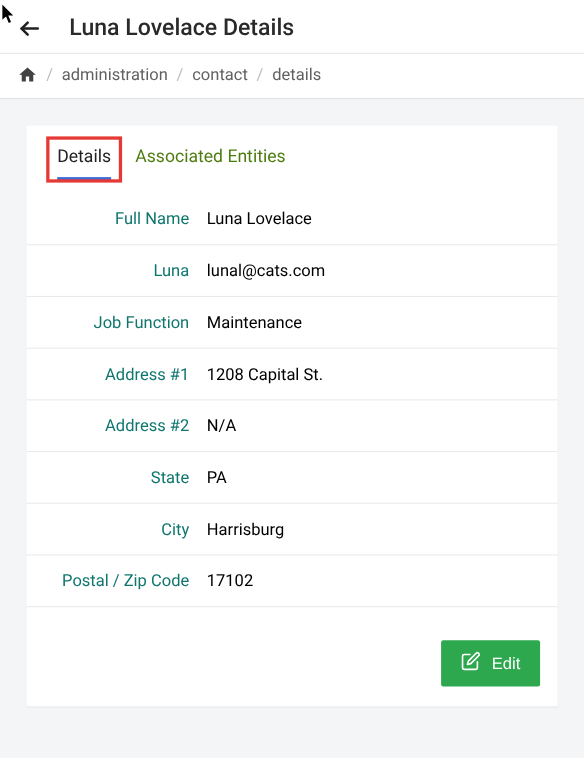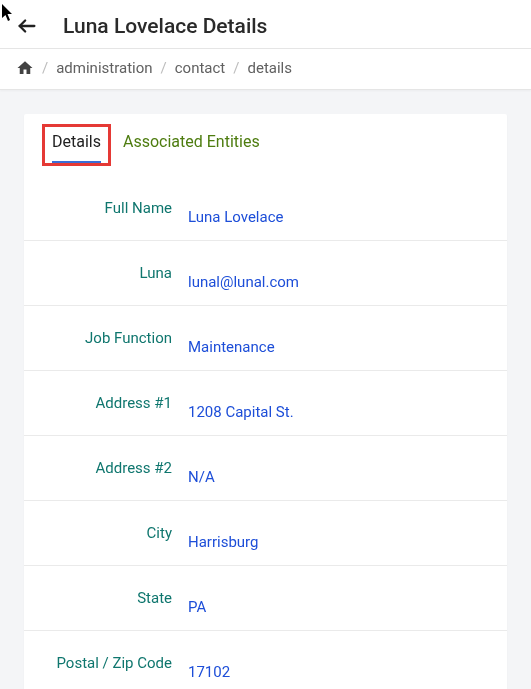--- a/index.html
+++ b/index.html
@@ -99,23 +99,22 @@
       padding-top: 18px;
     }
     .detail-label {
       flex: 0 0 136px;
       text-align: right;
       color: #0f766e;
       font-size: 15px;
       padding-right: 16px;
     }
     .detail-value {
-      color: #1d4ed8;
-      font-size: 15px;
-      margin-top: 18px;
+      color: #000000;
+      font-size: 15px;
     }
     .footer {
       display: flex;
       justify-content: flex-end;
       padding: 12px 16px 18px 16px;
     }
     .edit-btn {
       background: #2ea84f;
       color: #fff;
       border: none;
@@ -181,41 +180,41 @@
       </div>
     </div>
 
     <div class="details-list">
       <div class="detail-row">
         <div class="detail-label">Full Name</div>
         <div class="detail-value">Luna Lovelace</div>
       </div>
       <div class="detail-row">
         <div class="detail-label">Luna</div>
-        <div class="detail-value">lunal@lunal.com</div>
+        <div class="detail-value">lunal@cats.com</div>
       </div>
       <div class="detail-row">
         <div class="detail-label">Job Function</div>
         <div class="detail-value">Maintenance</div>
       </div>
       <div class="detail-row">
         <div class="detail-label">Address #1</div>
         <div class="detail-value">1208 Capital St.</div>
       </div>
       <div class="detail-row">
         <div class="detail-label">Address #2</div>
         <div class="detail-value">N/A</div>
       </div>
       <div class="detail-row">
+        <div class="detail-label">State</div>
+        <div class="detail-value">PA</div>
+      </div>
+      <div class="detail-row">
         <div class="detail-label">City</div>
         <div class="detail-value">Harrisburg</div>
-      </div>
-      <div class="detail-row">
-        <div class="detail-label">State</div>
-        <div class="detail-value">PA</div>
       </div>
       <div class="detail-row">
         <div class="detail-label">Postal / Zip Code</div>
         <div class="detail-value">17102</div>
       </div>
     </div>
 
     <div class="footer">
       <button class="edit-btn">
         <span>

